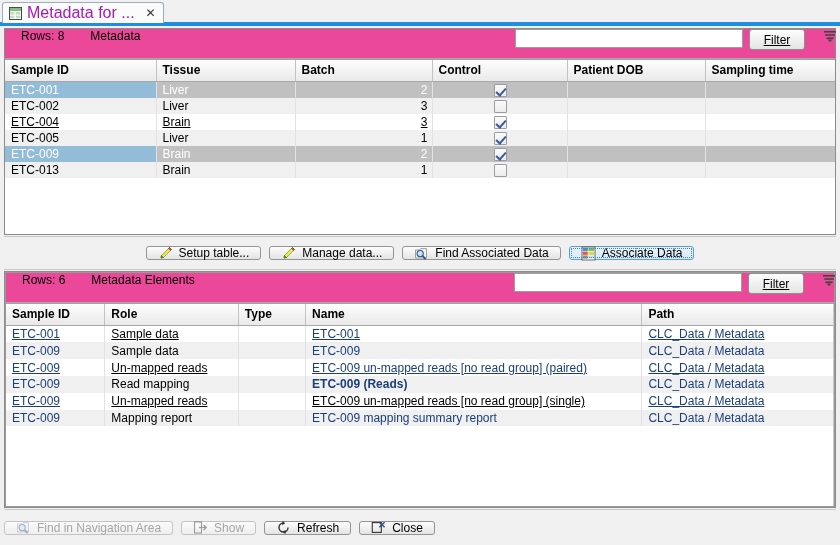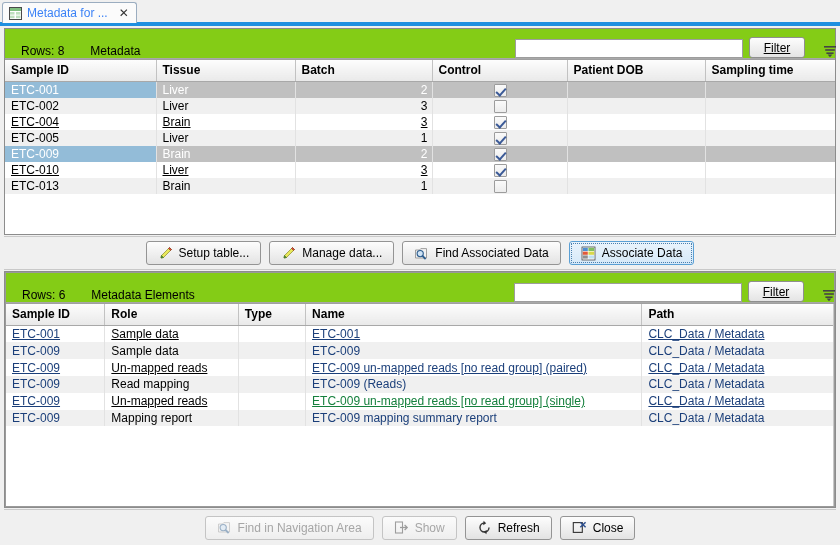--- a/index.html
+++ b/index.html
@@ -43,22 +43,22 @@
     padding: 0 7px 0 6px;
     background: #fbfbfb;
     border: 1px solid #9badc0;
     border-bottom: none;
     border-radius: 3px 3px 0 0;
     box-sizing: border-box;
     position: relative;
     top: 1px;
   }
   .tab-title {
-    font-size: 12px;
-    color: #3b82f6;
+    font-size: 16px;
+    color: #a21caf;
     white-space: nowrap;
   }
   .tab-close {
     font-size: 12px;
     color: #333;
     margin-left: 6px;
     line-height: 1;
     cursor: pointer;
   }
   .accent-bar {
@@ -82,22 +82,22 @@
     border: 1px solid #8c8c8c;
     background: #f0f0f0;
     box-sizing: border-box;
     display: flex;
     flex-direction: column;
   }
 
   .toolbar {
     height: 30px;
     display: flex;
-    align-items: flex-end;
-    background: #84cc16;
+    align-items: flex-start;
+    background: #ec4899;
     flex: 0 0 auto;
     box-sizing: border-box;
     border-bottom: 1px solid #a8a8a8;
   }
   .toolbar .rows-label {
     margin-left: 16px;
     font-size: 12px;
   }
   .toolbar .table-name {
     margin-left: 26px;
@@ -218,21 +218,21 @@
     display: flex;
     align-items: center;
     justify-content: center;
     gap: 8px;
     border-top: 1px solid #c9c9c9;
     border-bottom: 1px solid #c9c9c9;
     background: #f0f0f0;
     box-sizing: border-box;
   }
   .btn {
-    height: 24px;
+    height: 14px;
     display: inline-flex;
     align-items: center;
     gap: 6px;
     padding: 5px 11px;
     background: linear-gradient(#fdfdfd,#e3e3e3);
     border: 1px solid #949494;
     border-radius: 3px;
     font-size: 12px;
     color: #000;
     box-sizing: border-box;
@@ -275,21 +275,21 @@
     flex-direction: column;
   }
   .bottombar {
     position: absolute;
     left: 4px;
     top: 509px;
     width: 832px;
     height: 36px;
     display: flex;
     align-items: center;
-    justify-content: center;
+    justify-content: flex-start;
     gap: 8px;
     background: #f0f0f0;
     border-top: 1px solid #c9c9c9;
     box-sizing: border-box;
   }
 
   .vscroll-edge {
     position: absolute;
     right: 0; top: 0; bottom: 0;
     width: 1px;
@@ -387,28 +387,20 @@
               <td>Liver</td>
               <td class="num">1</td>
               <td class="center"><span class="cbx checked"></span></td>
               <td></td>
               <td></td>
             </tr>
             <tr class="sel">
               <td class="focuscell">ETC-009</td>
               <td>Brain</td>
               <td class="num">2</td>
-              <td class="center"><span class="cbx checked"></span></td>
-              <td></td>
-              <td></td>
-            </tr>
-            <tr class="odd">
-              <td>ETC-010</td>
-              <td>Liver</td>
-              <td class="num">3</td>
               <td class="center"><span class="cbx checked"></span></td>
               <td></td>
               <td></td>
             </tr>
             <tr class="even">
               <td>ETC-013</td>
               <td>Brain</td>
               <td class="num">1</td>
               <td class="center"><span class="cbx"></span></td>
               <td></td>
@@ -557,37 +549,37 @@
                 <td class="center"><span style="display: inline-block; vertical-align: middle;"><svg class="bicon" viewBox="0 0 15 15">
                       <rect x="0.8" y="2.5" width="1.8" height="6.2" fill="#cc3b30"></rect>
                       <rect x="3.2" y="0.8" width="1.8" height="7.9" fill="#cc3b30"></rect>
                       <rect x="5.6" y="3.6" width="1.8" height="5.1" fill="#cc3b30"></rect>
                       <rect x="8" y="1.6" width="1.8" height="7.1" fill="#cc3b30"></rect>
                       <rect x="10.4" y="4.4" width="1.8" height="4.3" fill="#cc3b30"></rect>
                       <rect x="3.2" y="8.9" width="1.8" height="4" fill="#3b55a0"></rect>
                       <rect x="5.6" y="8.9" width="1.8" height="2.6" fill="#3b55a0"></rect>
                       <rect x="8" y="8.9" width="1.8" height="3.4" fill="#3b55a0"></rect>
                     </svg></span></td>
-                <td style="color: rgb(27, 63, 122);">ETC-009 (Reads)</td>
+                <td style="color: rgb(27, 63, 122); font-weight: bold;">ETC-009 (Reads)</td>
                 <td style="color: rgb(27, 63, 122);">CLC_Data / Metadata</td>
               </tr>
               <tr class="odd">
                 <td style="color: rgb(27, 63, 122);">ETC-009</td>
                 <td>Un-mapped reads</td>
                 <td class="center"><span style="display: inline-block; vertical-align: middle;"><svg class="bicon" viewBox="0 0 15 15">
                       <rect x="0.4" y="1" width="1.6" height="1.6" fill="#4a4a4a"></rect>
                       <rect x="0.4" y="4.4" width="1.6" height="1.6" fill="#4a4a4a"></rect>
                       <rect x="0.4" y="7.8" width="1.6" height="1.6" fill="#4a4a4a"></rect>
                       <rect x="0.4" y="11.2" width="1.6" height="1.6" fill="#4a4a4a"></rect>
                       <rect x="3.2" y="1" width="10" height="1.8" fill="#cc3b30"></rect>
                       <rect x="3.2" y="4.4" width="8.2" height="1.8" fill="#cc3b30"></rect>
                       <rect x="3.2" y="7.8" width="10.4" height="1.8" fill="#cc3b30"></rect>
                       <rect x="3.2" y="11.2" width="7" height="1.8" fill="#cc3b30"></rect>
                     </svg></span></td>
-                <td style="color: #15803d;">ETC-009 un-mapped reads [no read group] (single)</td>
+                <td style="color: #000000;">ETC-009 un-mapped reads [no read group] (single)</td>
                 <td style="color: rgb(27, 63, 122);">CLC_Data / Metadata</td>
               </tr>
               <tr class="even">
                 <td style="color: rgb(27, 63, 122);">ETC-009</td>
                 <td>Mapping report</td>
                 <td class="center"><span style="display: inline-block; vertical-align: middle;"><svg class="bicon" viewBox="0 0 15 15">
                       <rect x="0.8" y="0.8" width="13.4" height="13.4" fill="#ffffff" stroke="#1b4f8e" stroke-width="1.3"></rect>
                       <rect x="3" y="2.8" width="1.7" height="4.2" fill="#cc3b30"></rect>
                       <rect x="5.4" y="4.2" width="1.7" height="2.8" fill="#2f8f3f"></rect>
                       <rect x="7.8" y="3.2" width="1.7" height="3.8" fill="#3b55a0"></rect>

